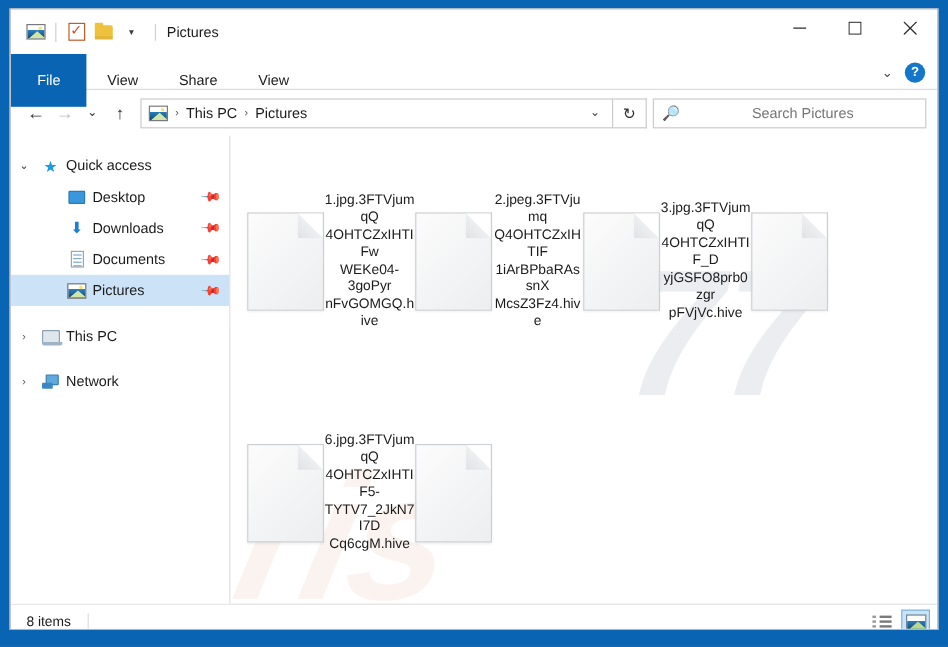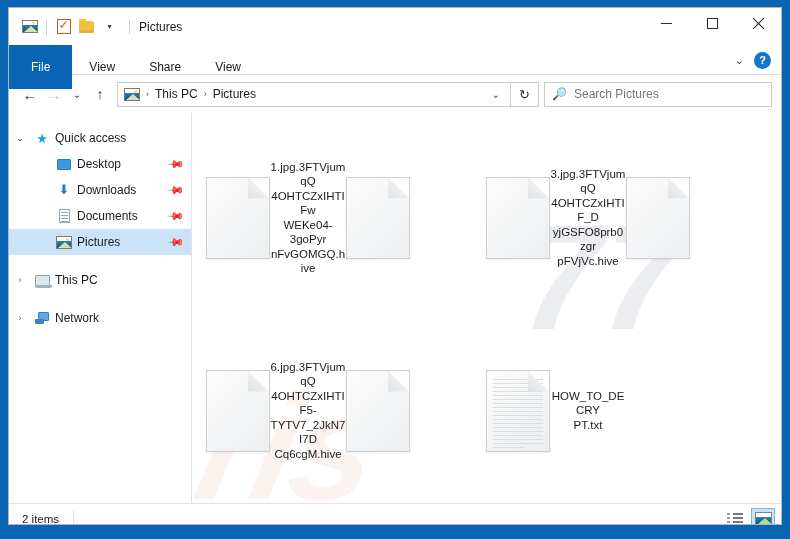--- a/index.html
+++ b/index.html
@@ -128,21 +128,21 @@
   }
   #search {
     width: 228px; height: 25px; margin-left: 5px;
     border: 1px solid #cbcbcb; background: #fff;
     display: flex; align-items: center; padding: 0 7px; gap: 7px;
   }
   #search .mag { font-size: 12px; color: #6a6a6a; transform: scaleX(-1); }
   #search-input {
     border: none; outline: none; font-size: 12px;
     font-family: "Liberation Sans", sans-serif;
-    color: #6d6d6d; background: transparent; width: 100%;
+    color: #6d6d6d; background: transparent; width: 100%; text-align: center;
   }
   
   #body { display: flex; height: 390px; position: relative; }
   #navpane {
     width: 183px; background: #ffffff;
     border-right: 1px solid #e2e2e2;
     padding-top: 12px;
     position: relative; z-index: 2;
   }
   .nav-row {
@@ -445,20 +445,24 @@
           <div class="file-name">1.jpg.3FTVjumqQ
 4OHTCZxIHTIFw
 WEKe04-3goPyr
 nFvGOMGQ.hive</div>
         </div>
 
         <div class="file-cell">
           <div class="file-icon-wrap">
             <div class="doc-icon corner"></div>
           </div>
+          <div class="file-name">2.jpeg.3FTVjumq
+Q4OHTCZxIHTIF
+1iArBPbaRAssnX
+McsZ3Fz4.hive</div>
         </div>
 
         <div class="file-cell">
           <div class="file-icon-wrap">
             <div class="doc-icon corner"></div>
           </div>
           <div class="file-name">3.jpg.3FTVjumqQ
 4OHTCZxIHTIF_D
 yjGSFO8prb0zgr
 pFVjVc.hive</div>
@@ -480,55 +484,27 @@
 TYTV7_2JkN7I7D
 Cq6cgM.hive</div>
         </div>
 
         <div class="file-cell">
           <div class="file-icon-wrap">
             <div class="doc-icon corner"></div>
           </div>
         </div>
 
-        <div class="file-cell">
-          <div class="file-icon-wrap">
-            <div class="doc-icon corner">
-              <div class="doc-lines">
-                <i></i>
-                  <i></i>
-                  <i></i>
-                  <i></i>
-                  <i></i>
-                  <i></i>
-                  <i></i>
-                  <i></i>
-                  <i></i>
-                <i></i>
-                  <i></i>
-                  <i></i>
-                  <i></i>
-                  <i></i>
-                  <i></i>
-                  <i></i>
-                  <i></i>
-                  <i class="short"></i>
-              </div>
-            </div>
-          </div>
-          <div class="file-name">HOW_TO_DECRY
-PT.txt</div>
-        </div>
 
       </div>
     </div>
   </div>
 
   <div id="statusbar">
-    <span id="status-text">2 items</span>
+    <span id="status-text">8 items</span>
     <span id="status-sep"></span>
     <div id="viewbtns">
       <div class="viewbtn">
         <span class="vb-details"></span>
       </div>
       <div class="viewbtn active">
         <span class="vb-pic"></span>
       </div>
     </div>
   </div>

